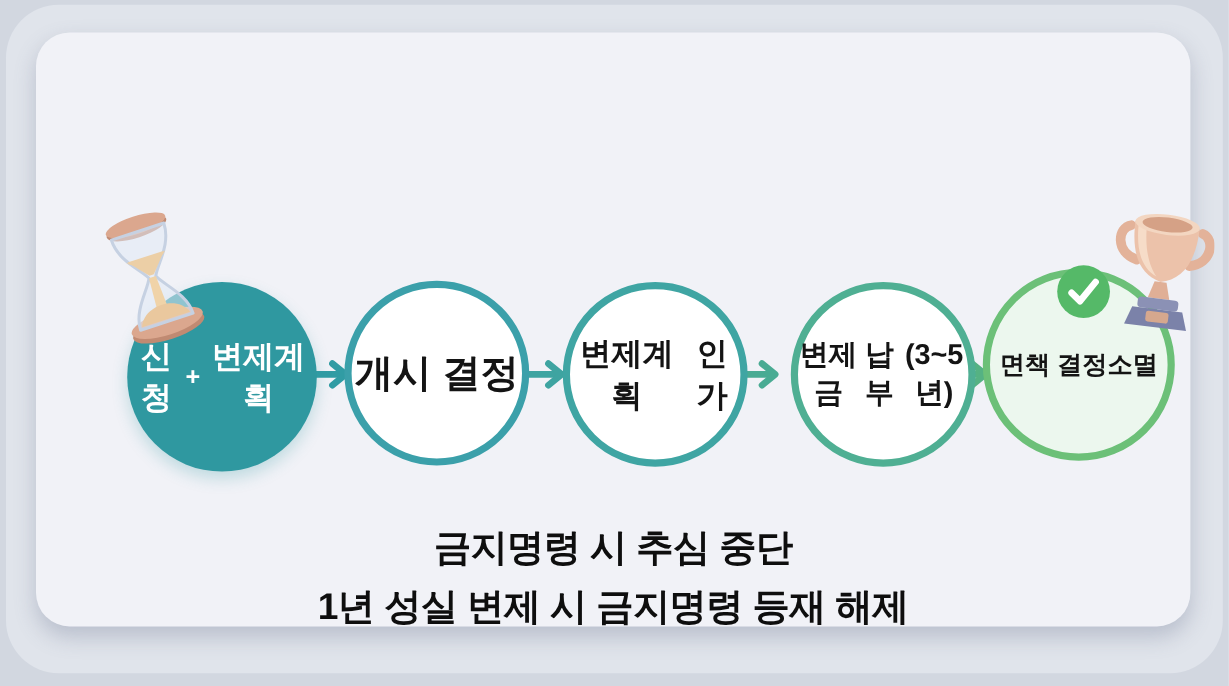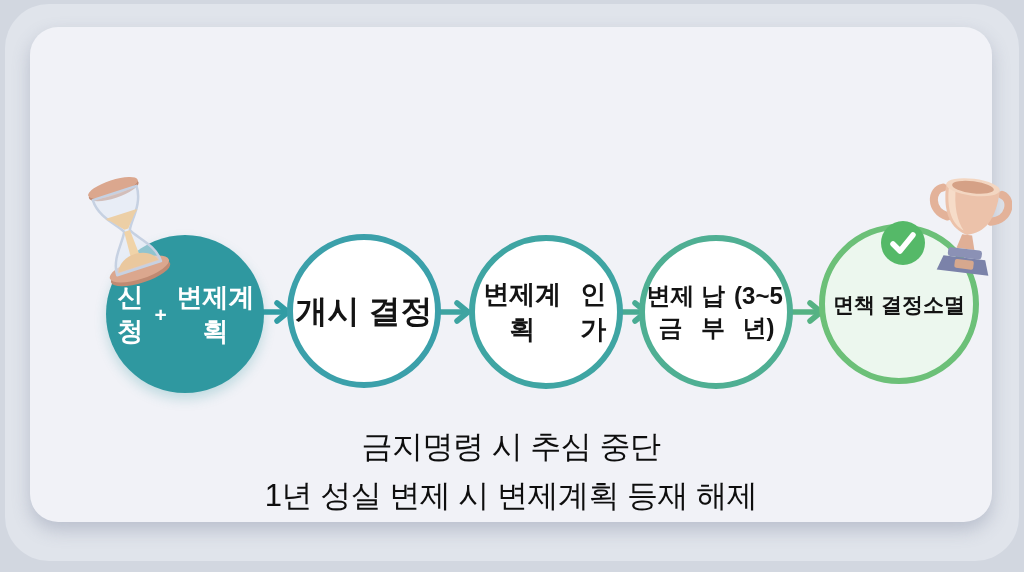--- a/index.html
+++ b/index.html
@@ -50,21 +50,21 @@
     left: 257px; top: 207px; width: 154px; height: 154px;
     background: #ffffff; border: 6px solid #3ba0aa;
     color: #141414; font-size: 32px; line-height: 35px;
   }
   .step-3 {
     left: 439px; top: 208px; width: 154px; height: 154px;
     background: #ffffff; border: 6px solid #3fa5a3;
     color: #141414; font-size: 26px; line-height: 35px;
   }
   .step-4 {
-    left: 609px; top: 208px; width: 154px; height: 154px;
+    left: 629px; top: 208px; width: 154px; height: 154px;
     background: #ffffff; border: 6px solid #4faf93;
     color: #141414; font-size: 24px; line-height: 32px;
   }
   .step-5 {
     left: 789px; top: 197px; width: 160px; height: 160px;
     background: #ecf7ee; border: 6px solid #6cc078;
     color: #141414; font-size: 21px; line-height: 31px;
   }
 
   .arrow { position: absolute; top: 271px; z-index: 1; }
@@ -72,23 +72,23 @@
   .arrow-2 { left: 405px; }
   .arrow-3 { left: 583px; }
   .arrow-4 { left: 758px; }
 
   .hourglass { position: absolute; left: 50px; top: 148px; z-index: 3; }
   .trophy    { position: absolute; left: 894px; top: 148px; z-index: 3; }
   .check-badge { position: absolute; left: 850px; top: 193px; z-index: 4; }
 
   .caption {
     position: absolute;
-    left: 0; top: 395px; width: 100%;
+    left: 0; top: 405px; width: 100%;
     text-align: center;
-    font-weight: normal;
+    font-weight: bold;
     font-size: 31px;
     line-height: 49px;
     color: #0e0e0e;
     letter-spacing: -0.5px;
     z-index: 2;
   }
 </style>
 </head>
 <body>
 
@@ -181,16 +181,16 @@
           <rect x="27" y="74" width="34" height="9" rx="3" fill="#8b91b5"></rect>
           <path d="M23 83 L65 83 L70 98 L18 98 Z" fill="#7b82a9"></path>
           <rect x="35" y="85" width="19" height="9" rx="2" fill="#d6a88e"></rect>
         </g>
       </svg>
 
     </div>
 
     <div class="caption">
       <div>금지명령 시 추심 중단</div>
-      <div>1년 성실 변제 시 변제계획 등재 해제</div>
+      <div>1년 성실 변제 시 금지명령 등재 해제</div>
     </div>
   </div>
 </div>
 
 </body></html>

